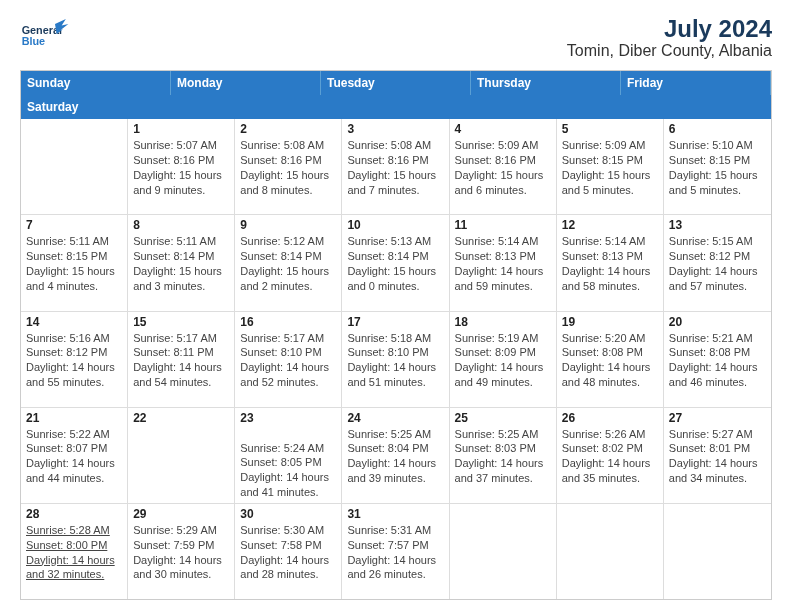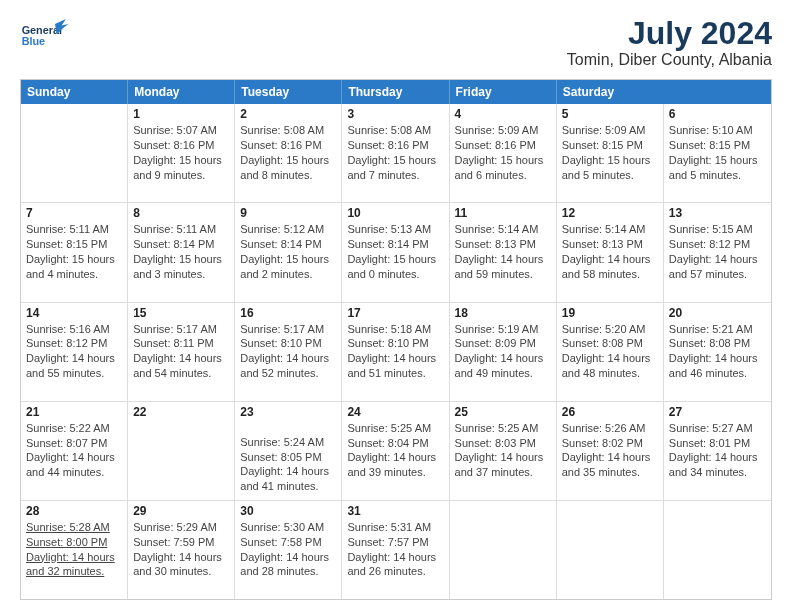--- a/index.html
+++ b/index.html
@@ -20,39 +20,39 @@
     .header {
       display: flex;
       justify-content: space-between;
       align-items: flex-start;
       margin-bottom: 10px;
     }
     .title-section {
       text-align: right;
     }
     .title-section h1 {
-      font-size: 32px;
+      font-size: 24px;
       color: #1a3a5c;
       font-weight: bold;
       line-height: 1.1;
     }
     .title-section h2 {
       font-size: 16px;
       color: #333;
       font-weight: normal;
     }
     .calendar {
       flex: 1;
       display: flex;
       flex-direction: column;
       border: 1px solid #ccc;
     }
     .calendar-header {
       display: grid;
-      grid-template-columns: repeat(7, 1fr);
+      grid-template-columns: repeat(5, 1fr);
       background-color: #2a7ac7;
     }
     .calendar-header .day-name {
       color: white;
       font-size: 12px;
       font-weight: bold;
       padding: 5px 6px;
       text-align: left;
       border-right: 1px solid #5a9fd4;
     }

